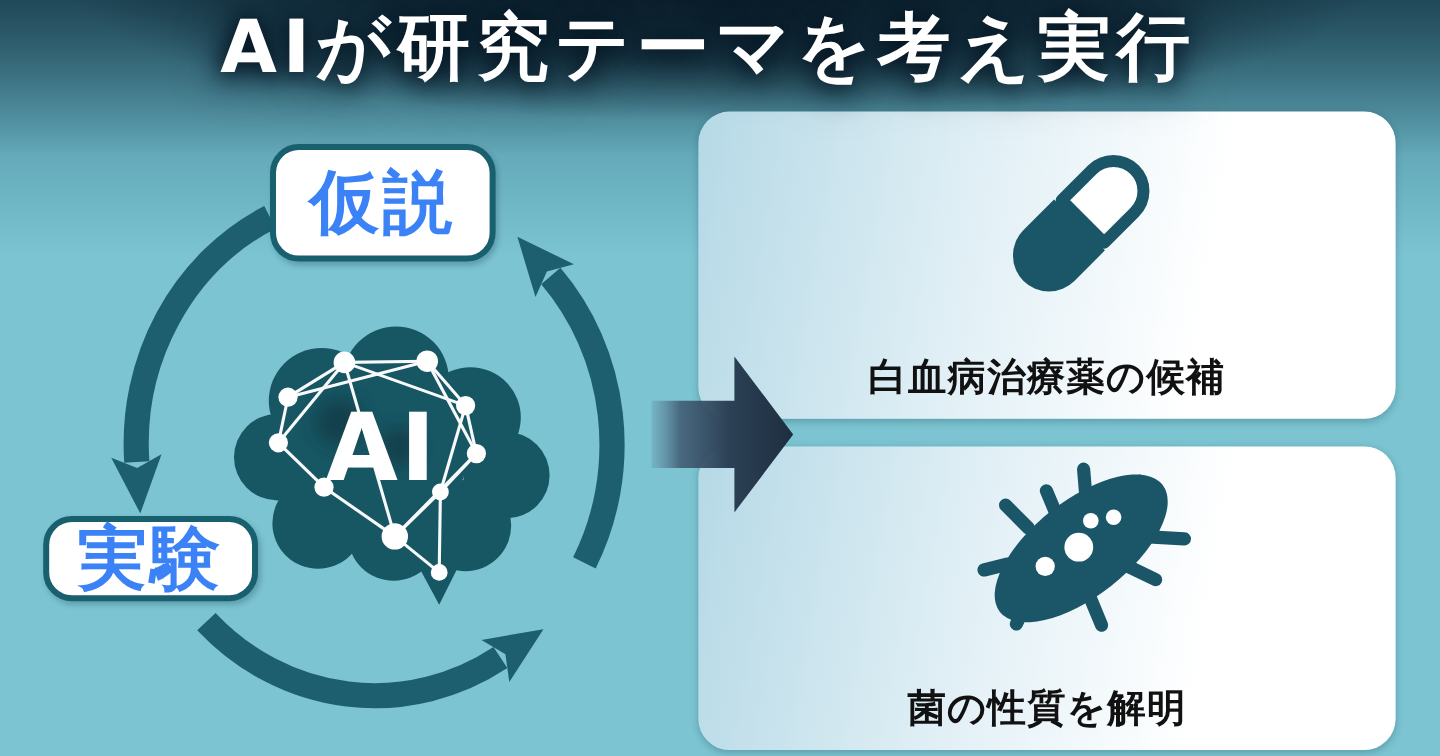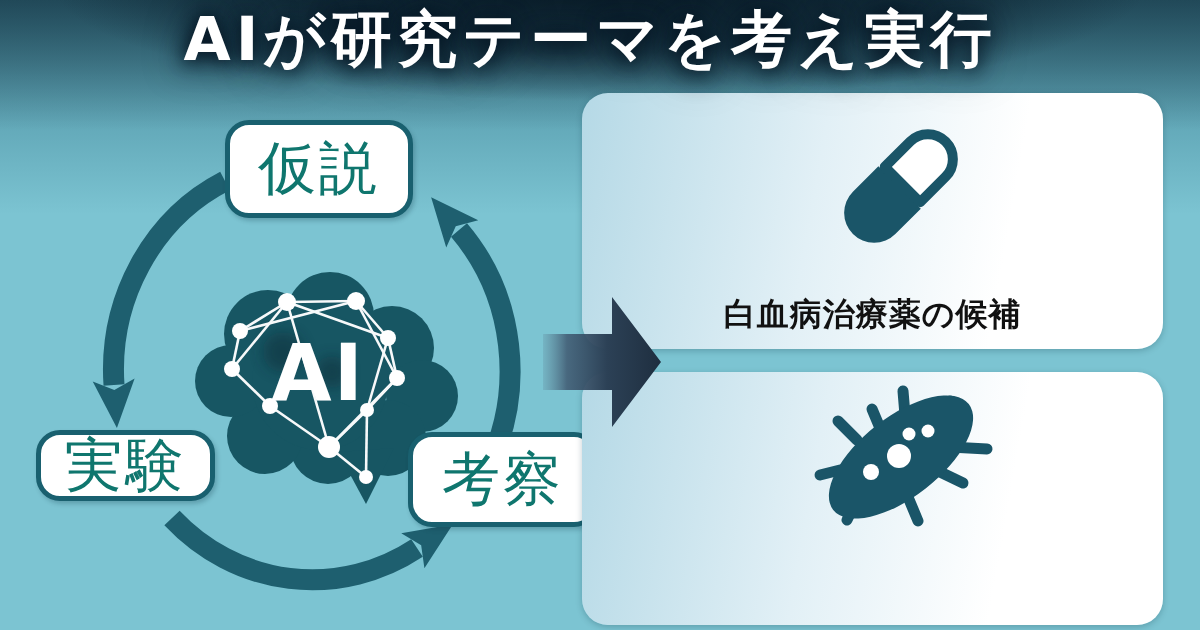--- a/index.html
+++ b/index.html
@@ -16,21 +16,21 @@
     display:flex;align-items:center;justify-content:center;
     font-size:61px;font-weight:900;color:#fff;letter-spacing:5px;
     text-shadow:0 0 16px rgba(5,20,34,.95),0 5px 24px rgba(5,20,34,.85),0 0 42px rgba(5,20,34,.7);
     white-space:nowrap;z-index:6;
   }
   .cycle-svg{position:absolute;left:0;top:0;z-index:2;}
   .cycle-box{
     position:absolute;box-sizing:border-box;background:#fff;
     border:5px solid #19606f;border-radius:24px;
     display:flex;align-items:center;justify-content:center;
-    font-size:58px;font-weight:400;color:#0f766e;letter-spacing:3px;
+    font-size:58px;font-weight:700;color:#3b82f6;letter-spacing:3px;
     box-shadow:2px 3px 4px rgba(15,55,70,.25);z-index:3;white-space:nowrap;
   }
   .box-hypothesis{left:225px;top:120px;width:188px;height:98px;}
   .box-experiment{left:36px;top:430px;width:179px;height:71px;}
   .box-analysis{left:408px;top:432px;width:190px;height:95px;}
   .panel{
     position:absolute;left:582px;width:581px;border-radius:26px;
     background:linear-gradient(100deg,#b5d9e6 0%,#e2f0f6 40%,#ffffff 72%);
     box-shadow:0 2px 6px rgba(10,50,65,.25);
     display:flex;flex-direction:column;align-items:center;justify-content:flex-end;
@@ -120,23 +120,20 @@
       <text x="318" y="400" text-anchor="middle" font-size="78" font-weight="bold" fill="#ffffff" letter-spacing="2">AI</text>
     </g>
   </svg>
 
   <div class="cycle-box box-hypothesis">
     <span>仮説</span>
   </div>
   <div class="cycle-box box-experiment">
     <span>実験</span>
   </div>
-  <div class="cycle-box box-analysis">
-    <span>考察</span>
-  </div>
 
   <div class="panel panel-drug">
     <svg class="panel-icon" viewBox="582 93 581 256">
       <g transform="translate(901,186) rotate(45)">
         <path d="M -30 2 L -30 38 A 30 30 0 0 0 30 38 L 30 2 Z" fill="#1a5568"></path>
         <path d="M -25 -2 L -25 -38 A 25 25 0 0 1 25 -38 L 25 -2 Z" fill="#ffffff" stroke="#1a5568" stroke-width="10" stroke-linejoin="round"></path>
       </g>
     </svg>
     <div class="panel-label">白血病治療薬の候補</div>
   </div>
@@ -157,20 +154,21 @@
       <g transform="translate(901,457) rotate(-38)">
         <ellipse cx="0" cy="0" rx="86" ry="40" fill="#1a5568"></ellipse>
       </g>
       <g fill="#ffffff">
         <circle cx="909" cy="434" r="6.5"></circle>
         <circle cx="928" cy="431" r="6.5"></circle>
         <circle cx="899" cy="456" r="12"></circle>
         <circle cx="871" cy="472" r="8"></circle>
       </g>
     </svg>
+    <div class="panel-label">菌の性質を解明</div>
   </div>
 
   <svg class="arrow-svg" width="140" height="150" viewBox="530 288 140 150">
     <defs>
       <linearGradient id="bigArrowGrad" gradientUnits="userSpaceOnUse" x1="540" y1="0" x2="662" y2="0">
         <stop offset="0" stop-color="#5b7a8e" stop-opacity="0.12"></stop>
         <stop offset="0.22" stop-color="#3f5870" stop-opacity="0.85"></stop>
         <stop offset="0.55" stop-color="#2c4156" stop-opacity="1"></stop>
         <stop offset="1" stop-color="#1e2e3f" stop-opacity="1"></stop>
       </linearGradient>

